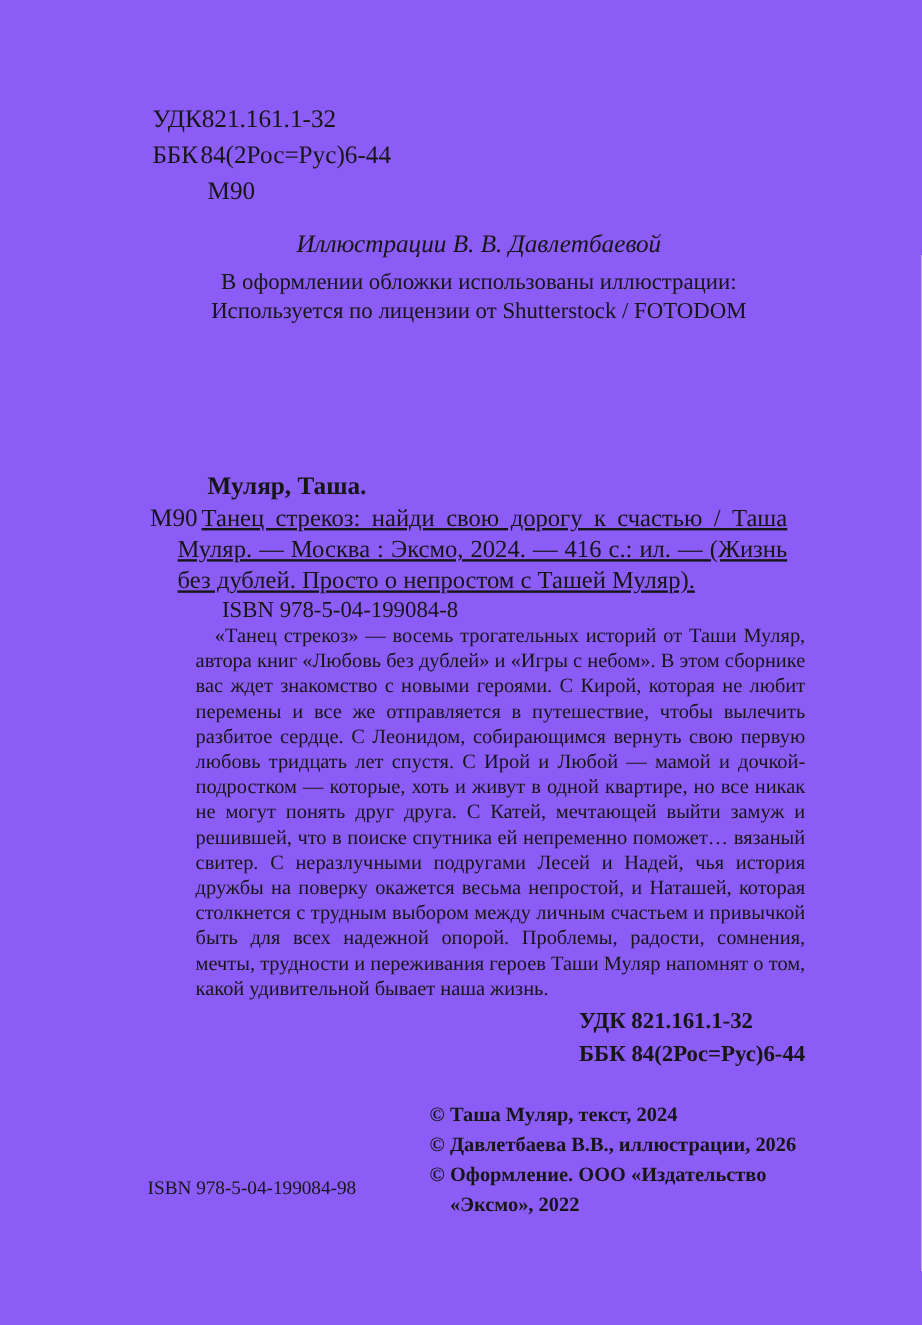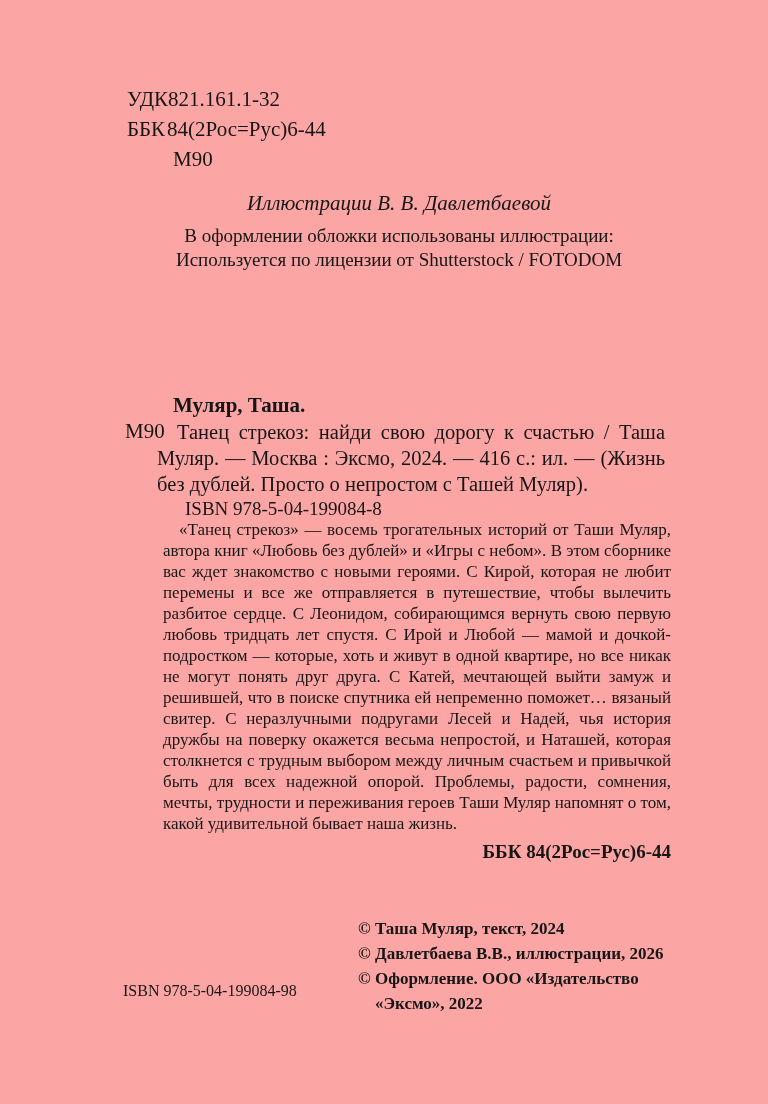--- a/index.html
+++ b/index.html
@@ -1,41 +1,41 @@
 <!DOCTYPE html>
 <html lang="ru"><head>
 <meta charset="utf-8">
 <style>
   html,body{margin:0;padding:0;background:#e8e8e8;}
   .page{
     position:relative;
     width:768px;height:1104px;
     margin:0 auto;
-    background:#fca5a5;
+    background:#8b5cf6;
     color:#161616;
     font-family:"Liberation Serif","DejaVu Serif",serif;
     overflow:hidden;
   }
 
   
   .top-codes{position:absolute;left:127px;top:84px;font-size:21px;line-height:30px;}
   .code-row{white-space:nowrap;}
   .code-label{display:inline-block;min-width:40px;}
   .author-sign-top{margin-left:46px;}
 
   
   .credits{position:absolute;left:131px;top:191px;width:536px;text-align:center;}
   .credits-illustrator{font-style:italic;font-size:21px;line-height:24px;margin-bottom:9px;}
   .credits-line{font-size:19px;line-height:23.5px;}
 
   
   .card-author{position:absolute;left:173px;top:393px;font-size:21px;font-weight:bold;}
   .card-sign{position:absolute;left:125px;top:419px;font-size:21px;}
-  .card-entry{position:absolute;left:157px;top:419px;width:508px;margin:0;
-    font-size:20.5px;line-height:26px;text-align:justify;text-indent:20px;}
+  .card-entry{position:absolute;left:148px;top:419px;width:508px;margin:0;
+    font-size:20.5px;line-height:26px;text-align:justify;text-indent:20px;text-decoration:underline;}
   .card-isbn{position:absolute;left:185px;top:498px;font-size:19px;}
 
   
   .mid{position:absolute;left:163px;top:519px;width:508px;}
   .annotation{margin:0;font-size:17px;line-height:21px;text-align:justify;text-indent:16px;}
   .bottom-codes{width:max-content;margin:4px 0 0 auto;text-align:left;
     font-weight:bold;font-size:19px;line-height:27px;white-space:nowrap;}
 
   
   .footer-isbn{position:absolute;left:123px;top:982px;font-weight:normal;font-size:16px;white-space:nowrap;}
@@ -62,20 +62,21 @@
   </div>
 
   <div class="card-author">Муляр, Таша.</div>
   <div class="card-sign">М90</div>
   <p class="card-entry">Танец стрекоз: найди свою дорогу к счастью / Таша Муляр. — Москва : Эксмо, 2024. — 416 с.: ил. — (Жизнь без дублей. Просто о непростом с Ташей Муляр).</p>
   <div class="card-isbn">ISBN 978-5-04-199084-8</div>
 
   <div class="mid">
     <p class="annotation">«Танец стрекоз» — восемь трогательных историй от Таши Муляр, автора книг «Любовь без дублей» и «Игры с небом». В этом сборнике вас ждет знакомство с новыми героями. С Кирой, которая не любит перемены и все же отправляется в путешествие, чтобы вылечить разбитое сердце. С Леонидом, собирающимся вернуть свою первую любовь тридцать лет спустя. С Ирой и Любой — мамой и дочкой-подростком — которые, хоть и живут в одной квартире, но все никак не могут понять друг друга. С Катей, мечтающей выйти замуж и решившей, что в поиске спутника ей непременно поможет… вязаный свитер. С неразлучными подругами Лесей и Надей, чья история дружбы на поверку окажется весьма непростой, и Наташей, которая столкнется с трудным выбором между личным счастьем и привычкой быть для всех надежной опорой. Проблемы, радости, сомнения, мечты, трудности и переживания героев Таши Муляр напомнят о том, какой удивительной бывает наша жизнь.</p>
     <div class="bottom-codes">
+      <div>УДК 821.161.1-32</div>
       <div>ББК 84(2Рос=Рус)6-44</div>
     </div>
   </div>
 
   <div class="footer-isbn">ISBN 978-5-04-199084-98</div>
 
   <div class="copyrights">
     <div class="copyright-item">© Таша Муляр, текст, 2024</div>
     <div class="copyright-item">© Давлетбаева В.В., иллюстрации, 2026</div>
     <div class="copyright-item wrap">© Оформление. ООО «Издательство «Эксмо», 2022</div>

